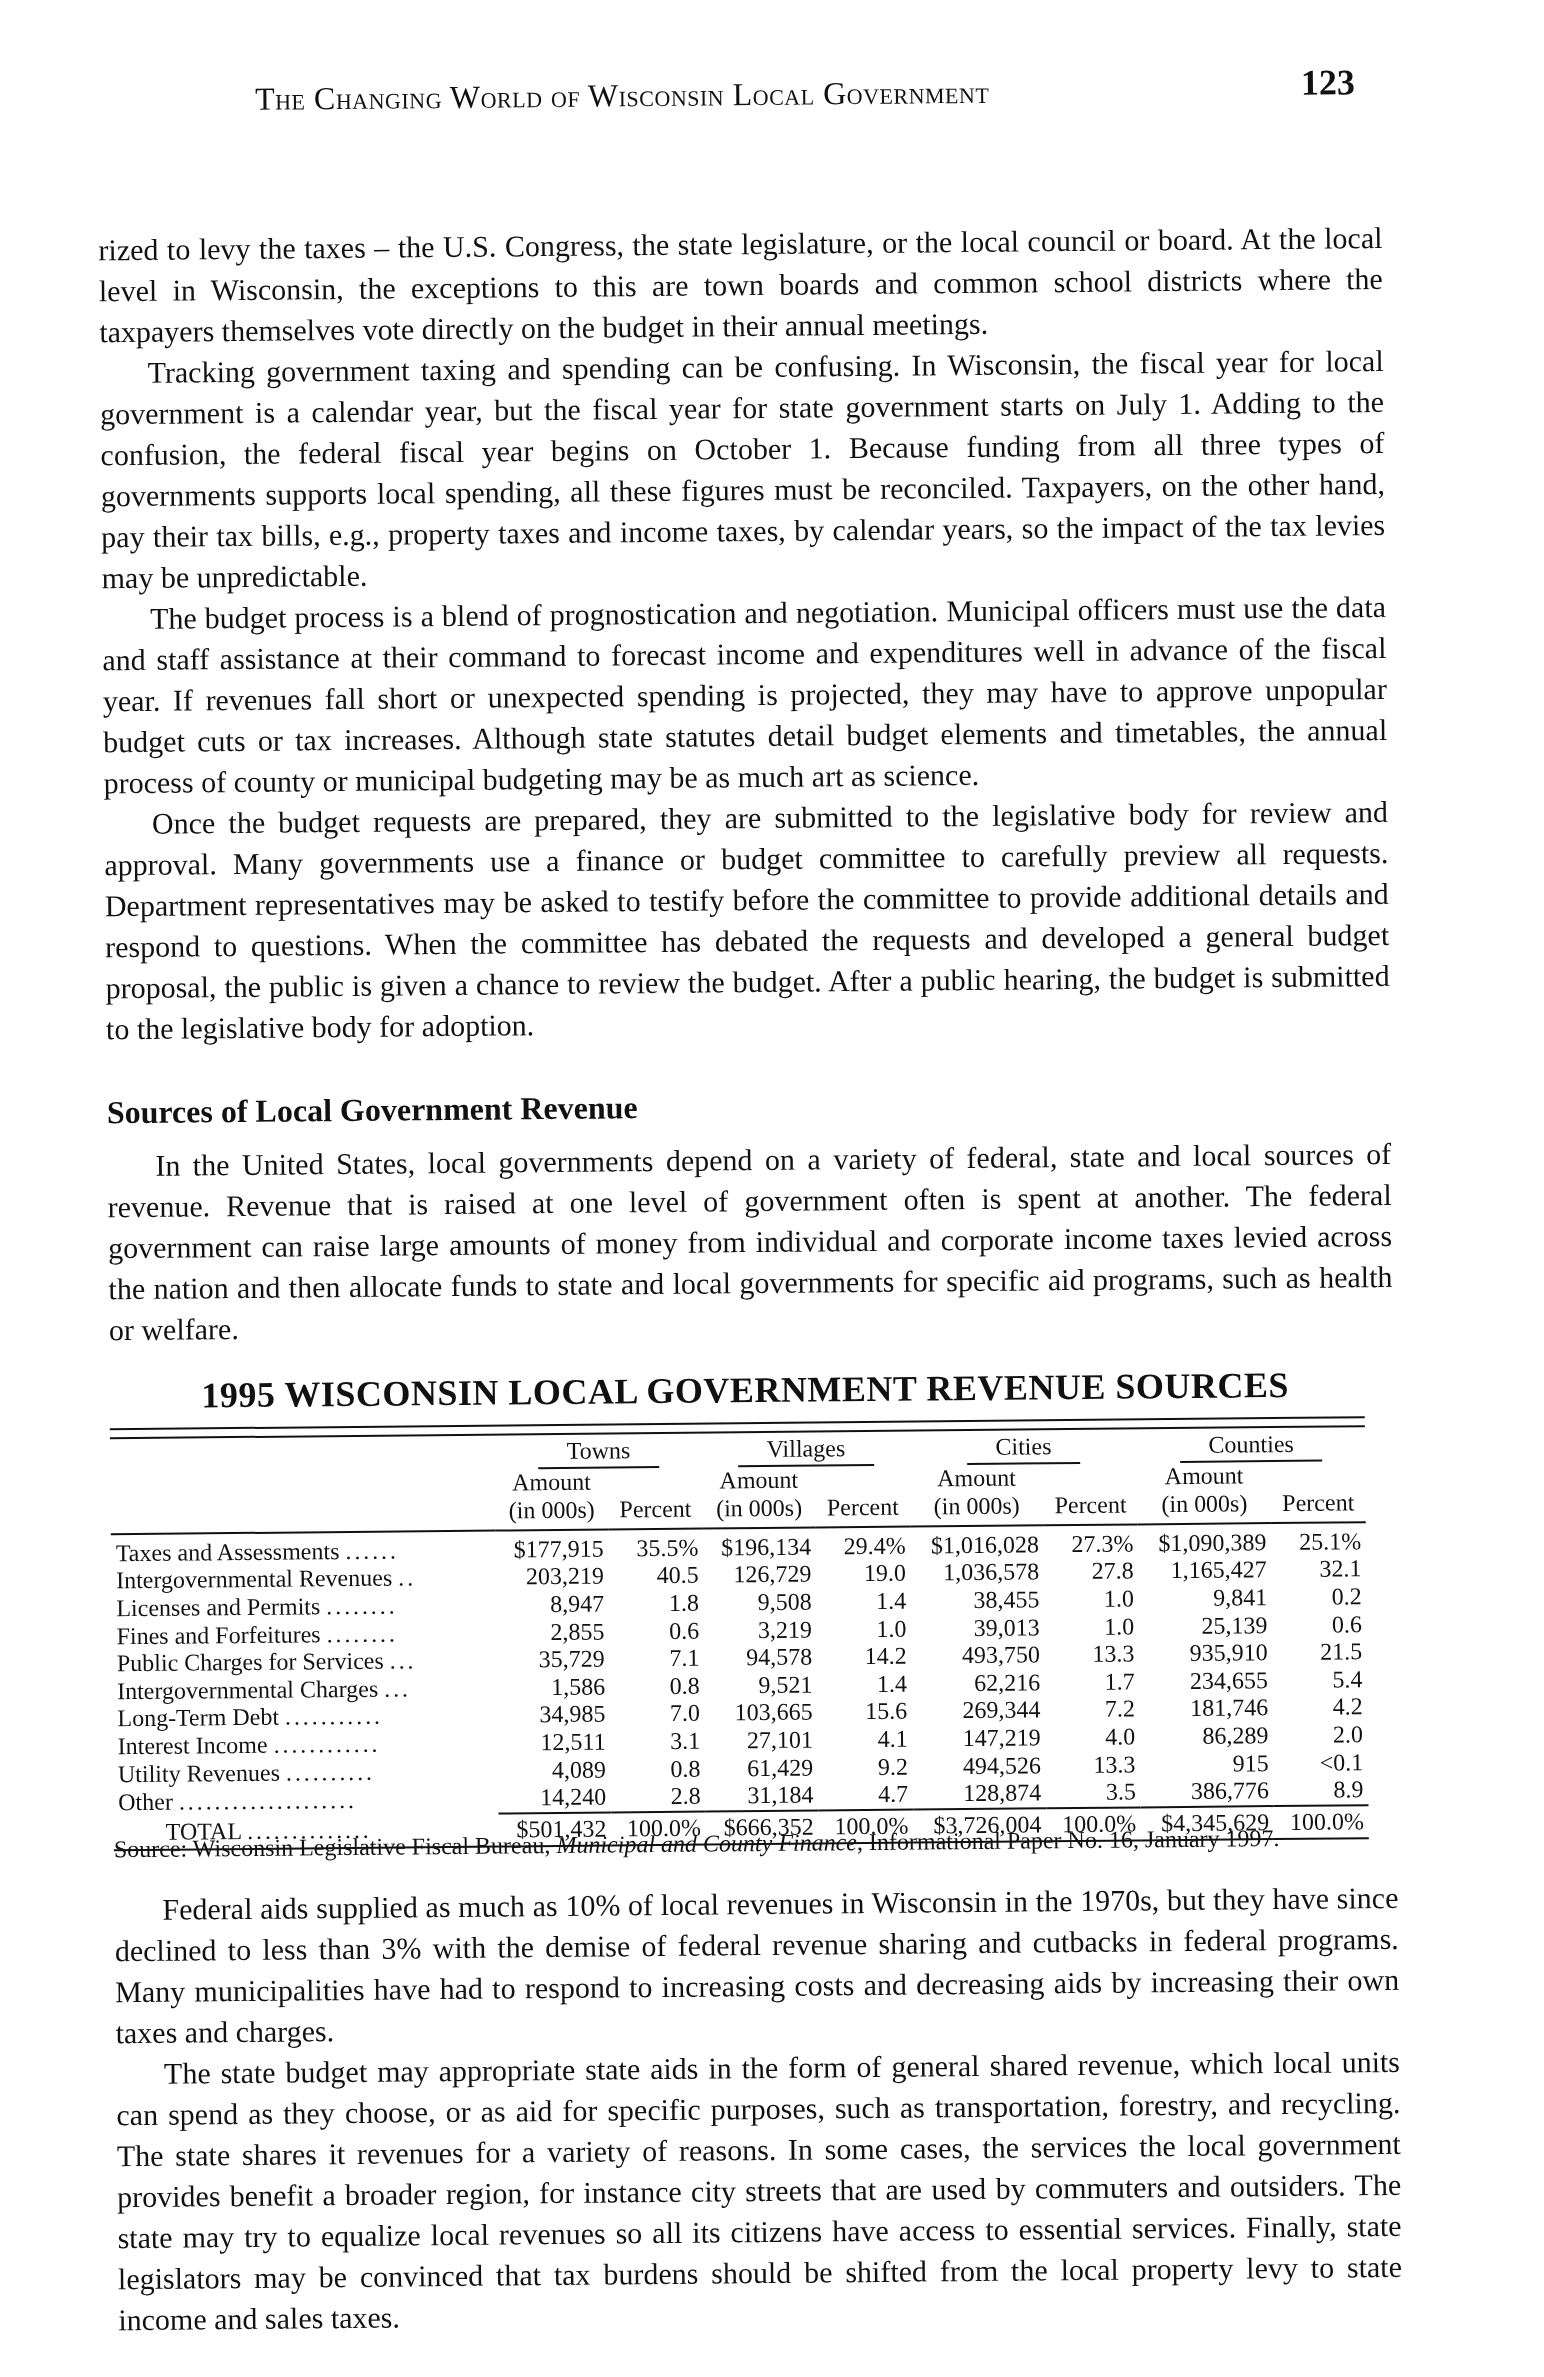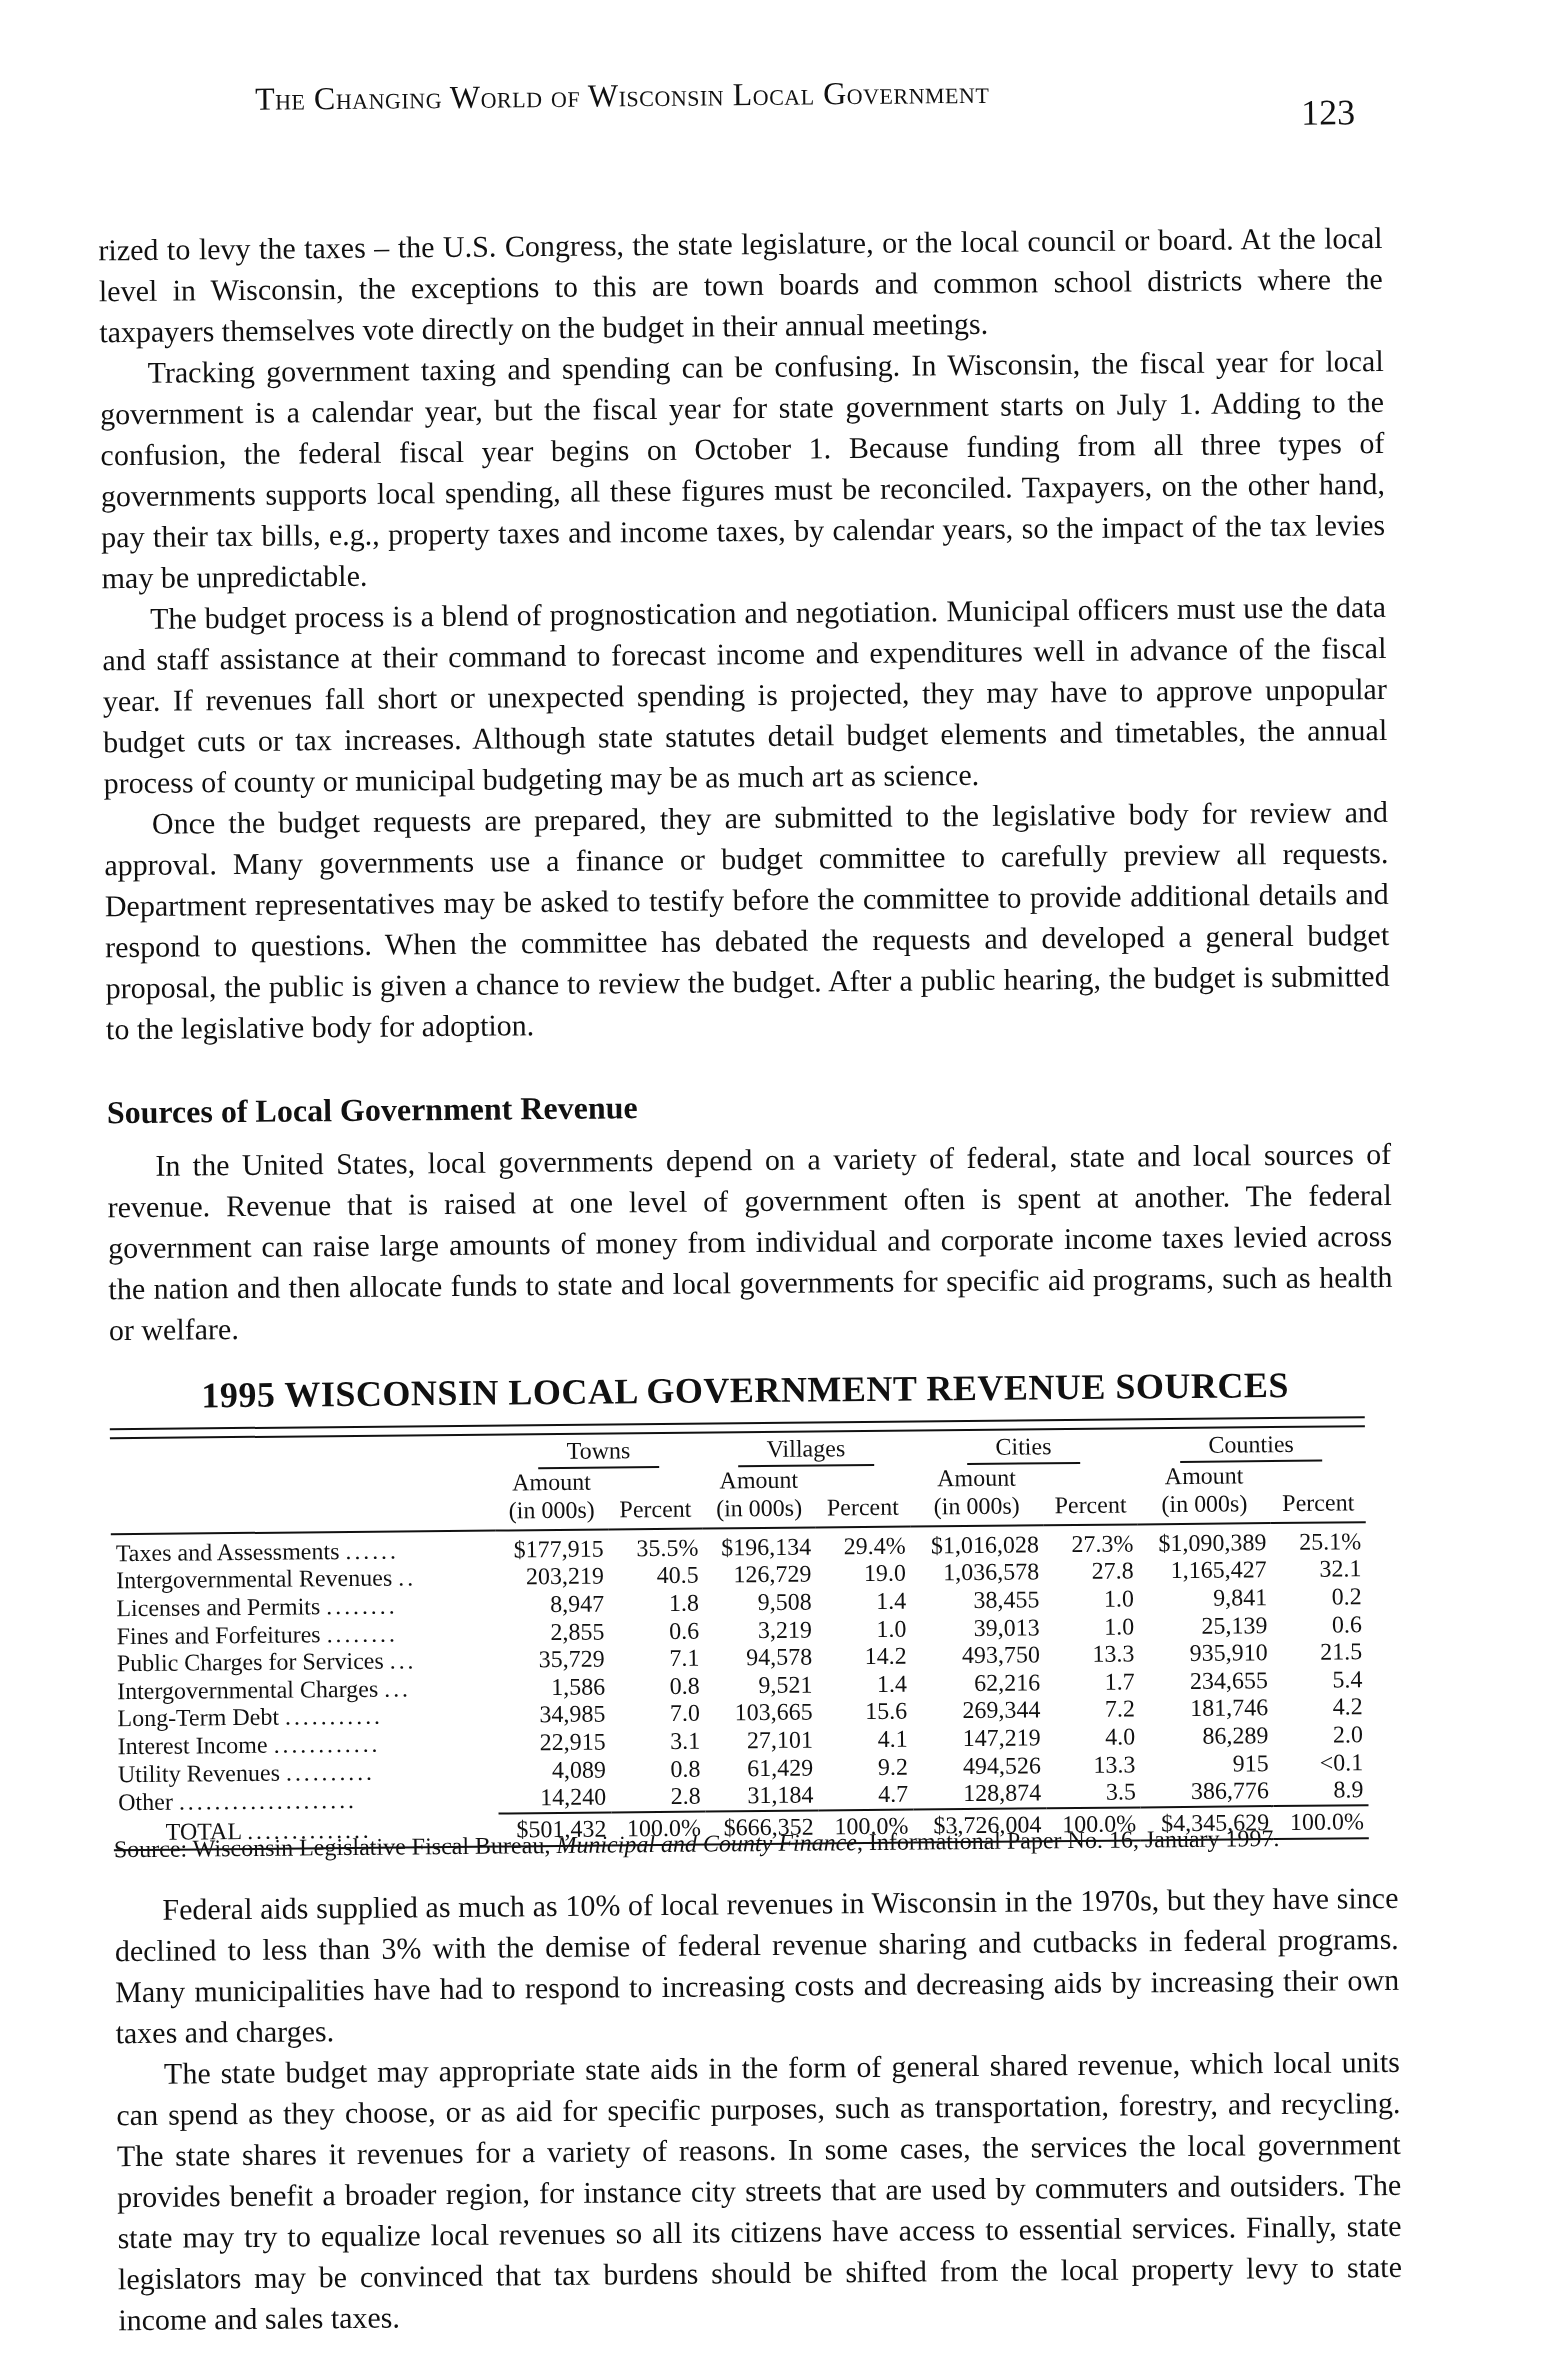--- a/index.html
+++ b/index.html
@@ -2,21 +2,21 @@
 <html style="font-size:7.6px"><head>
 <meta charset="utf-8">
 <style>
   html, body { margin: 0; padding: 0; background: #ffffff; }
   body {
     width: 1544px; height: 2482px; position: relative; overflow: hidden;
     font-family: "Liberation Serif", "DejaVu Serif", serif; color: #111;
   }
   .page { position: absolute; left: 0; top: 0; width: 1544px; height: 2482px; transform: rotate(-0.55deg); transform-origin: 761px 1236px; }
   .running-head { position: absolute; top: 76px; left: 266px; font-size: 32px; letter-spacing: 0.5px; font-variant: small-caps; }
-  .page-number { position: absolute; top: 67px; left: 1312px; font-size: 36px; font-weight: normal; margin-top: 30px; }
+  .page-number { position: absolute; top: 67px; left: 1312px; font-size: 36px; font-weight: bold; }
   .body-text { position: absolute; left: 108px; width: 1284px; font-size: 30px; line-height: 41px; text-align: justify; }
   .body-text p { margin: 0 0 0 0; text-indent: 0; }
   .body-text p.indent { text-indent: 48px; }
   .section-heading { position: absolute; left: 108px; top: 1088px; font-size: 32px; font-weight: bold; }
   .table-title { position: absolute; left: 200px; top: 1369px; font-size: 36px; font-weight: bold; letter-spacing: 0.5px; }
   .revenue-table { position: absolute; left: 108px; top: 1422px; width: 1255px; }
   .rule { border-top: 2.9px solid #111; }
   table { border-collapse: collapse; width: 100%; font-size: 24px; line-height: 27.6px; }
   th { font-weight: normal; text-align: center; padding: 0 2.9px; }
   th.group { padding-top: 2.9px; }
@@ -163,21 +163,21 @@
             <td>7.0</td>
           <td>103,665</td>
             <td>15.6</td>
           <td>269,344</td>
             <td>7.2</td>
           <td>181,746</td>
             <td>4.2</td>
         </tr>
         <tr>
           <td class="label"><span>Interest Income</span> <span class="leader">............</span></td>
-          <td>22,915</td>
+          <td>12,511</td>
             <td>3.1</td>
           <td>27,101</td>
             <td>4.1</td>
           <td>147,219</td>
             <td>4.0</td>
           <td>86,289</td>
             <td>2.0</td>
         </tr>
         <tr>
           <td class="label"><span>Utility Revenues</span> <span class="leader">..........</span></td>

